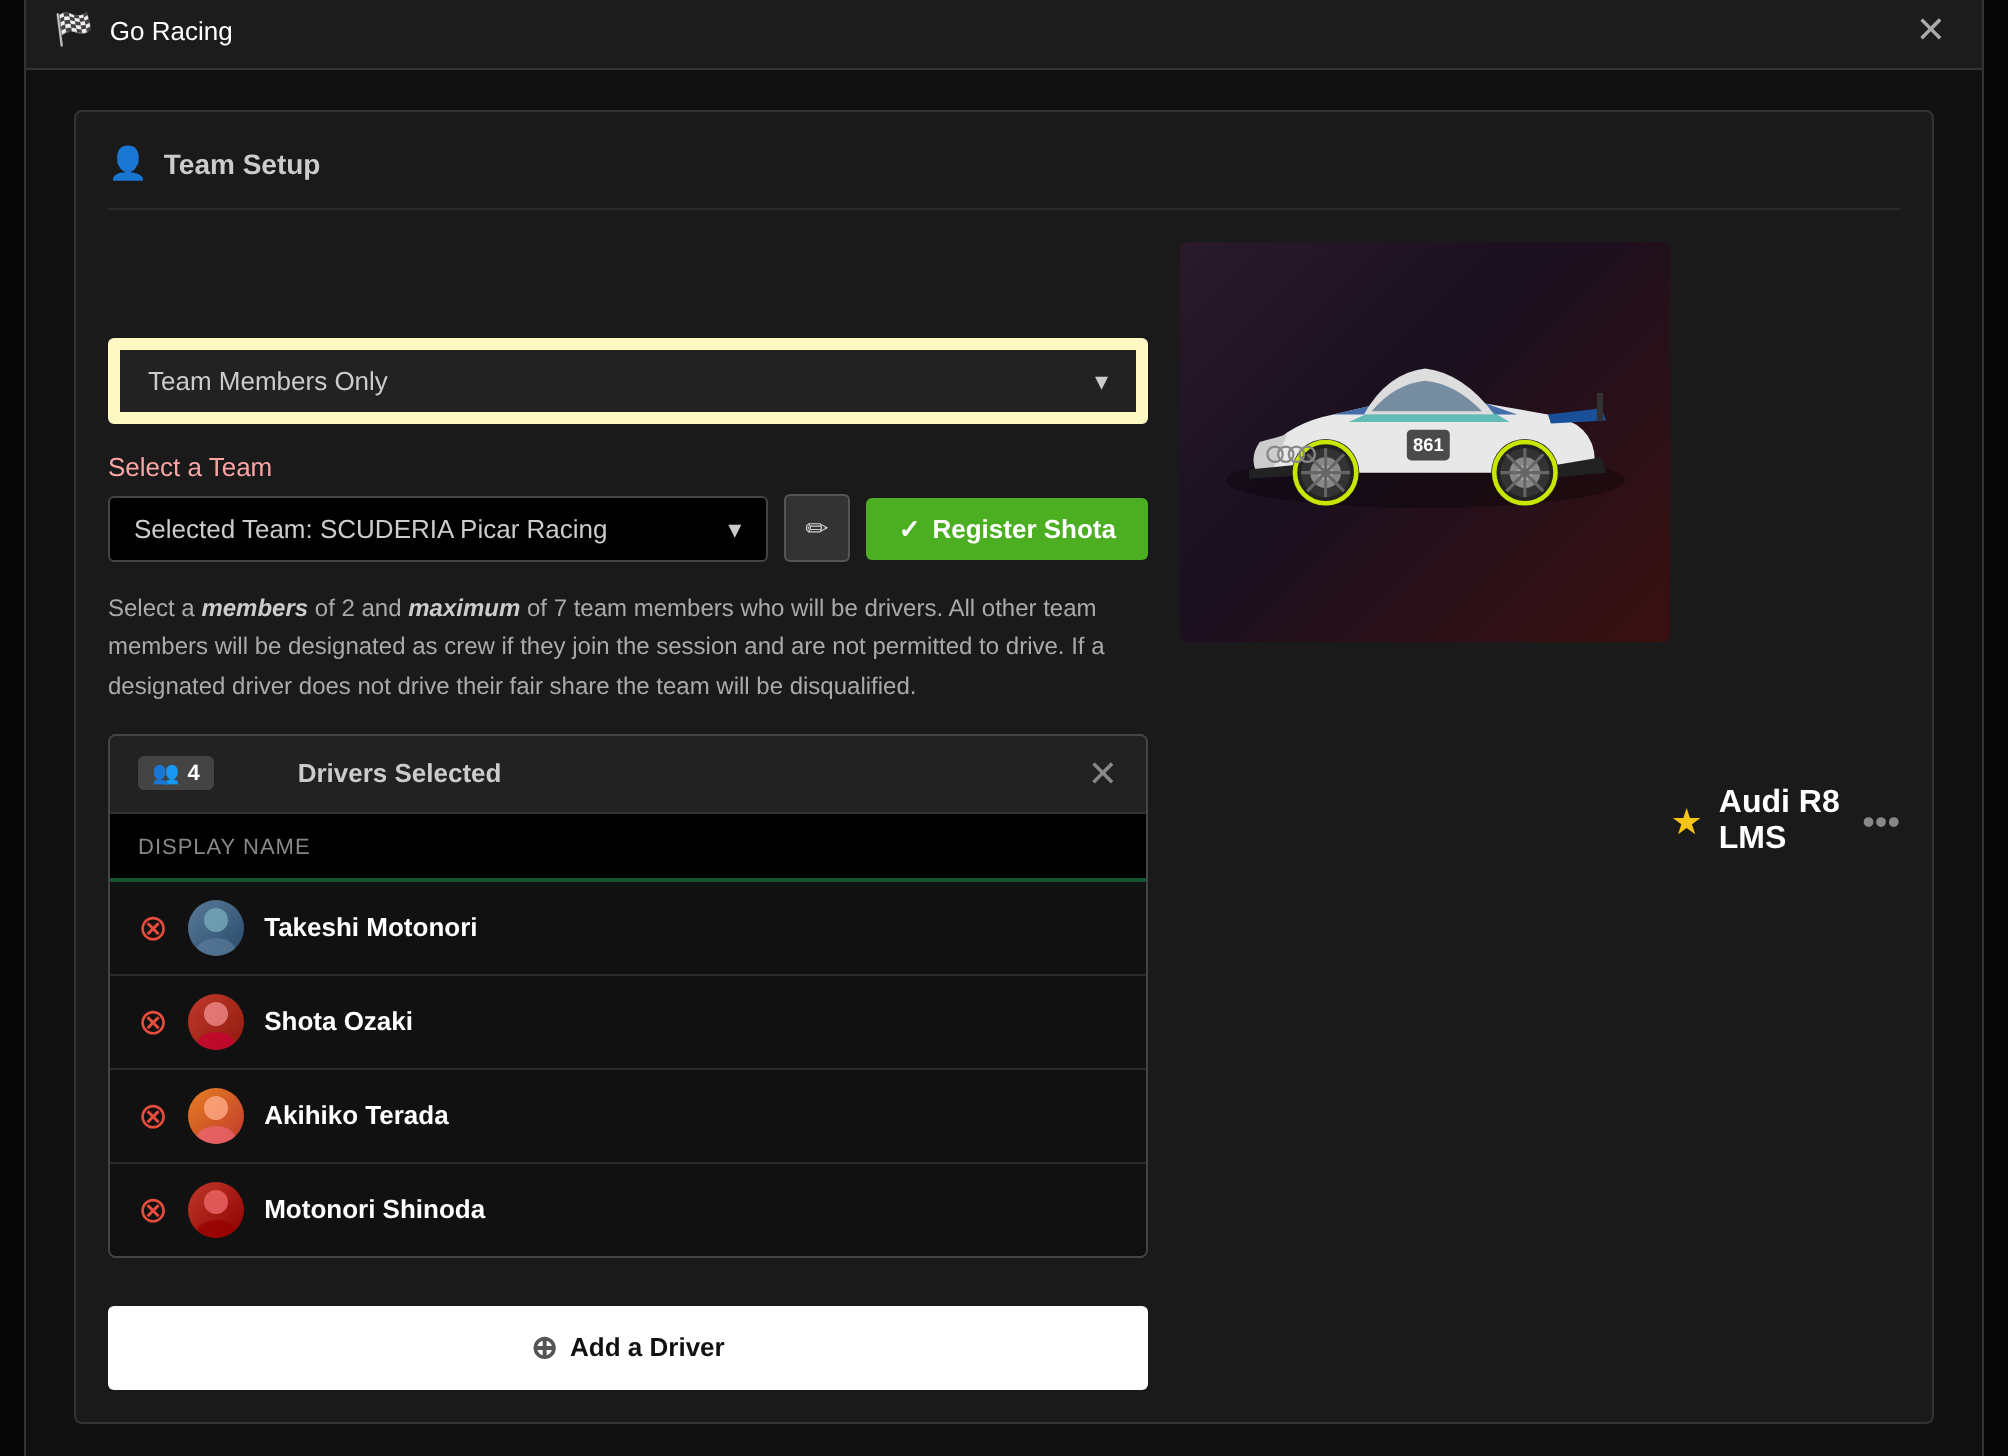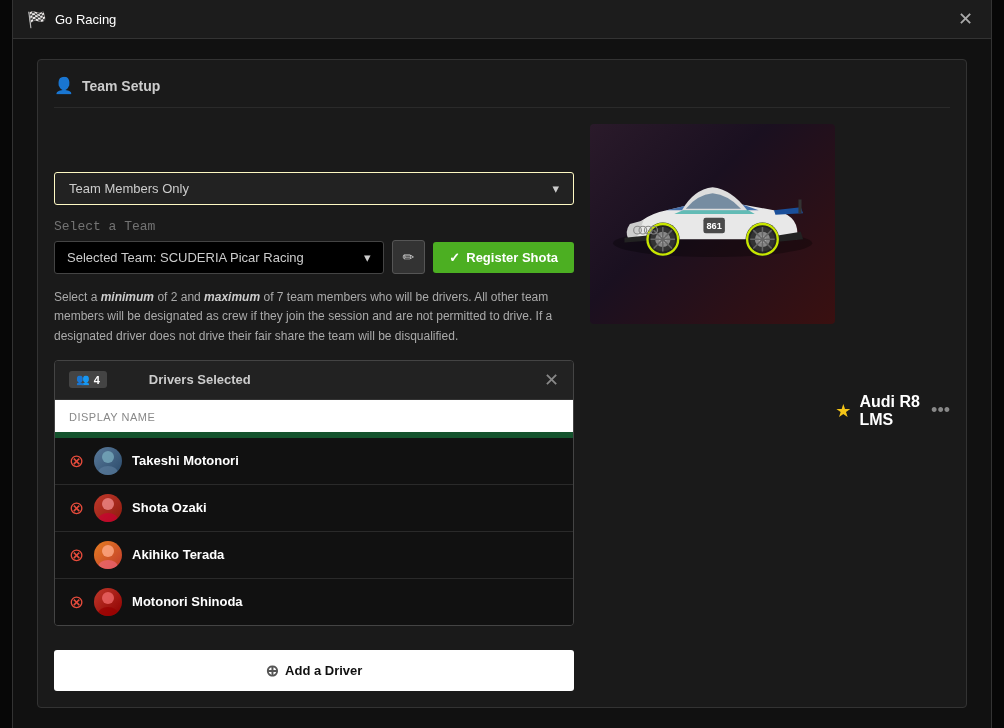--- a/index.html
+++ b/index.html
@@ -160,38 +160,37 @@
     }
 
     
     .dropdown-row {
       display: flex;
     }
 
     .dropdown {
       width: 100%;
       background: #222;
-      border: 1px solid #fef9c3;
+      border: 6px solid #fef9c3;
       color: #ccc;
       padding: 8px 14px;
       font-size: 13px;
       border-radius: 3px;
       cursor: pointer;
       display: flex;
       align-items: center;
       justify-content: space-between;
       margin-top: 48px;
     }
 
     
     .select-team-label {
-      color: #737373;
+      color: #fca5a5;
       font-size: 13px;
       margin-bottom: 6px;
-      font-family: Liberation Mono, monospace;
     }
 
     .team-select-row {
       display: flex;
       gap: 8px;
       align-items: center;
     }
 
     .team-dropdown {
       flex: 1;
@@ -283,23 +282,23 @@
       color: #888;
       cursor: pointer;
       font-size: 18px;
       line-height: 1;
       background: none;
       border: none;
     }
 
     .drivers-col-header {
       padding: 7px 14px;
-      background: #ffffff;
+      background: #000000;
       border-top: 1px solid #333;
-      border-bottom: 6px solid #14532d;
+      border-bottom: 2px solid #14532d;
     }
 
     .drivers-col-header-text {
       color: #888;
       font-size: 11px;
       text-transform: uppercase;
       letter-spacing: 0.5px;
     }
 
     .driver-row {
@@ -419,21 +418,21 @@
               </div>
               <button class="edit-btn">✏</button>
               <button class="register-btn">
                 <span>✓</span>
                 <span>Register Shota</span>
               </button>
             </div>
           </div>
 
           <div class="info-text">
-            Select a <em>minimum</em> of 2 and <em>maximum</em> of 7 team members who will be drivers. All other team members will be designated as crew if they join the session and are not permitted to drive. If a designated driver does not drive their fair share the team will be disqualified.
+            Select a <em>members</em> of 2 and <em>maximum</em> of 7 team members who will be drivers. All other team members will be designated as crew if they join the session and are not permitted to drive. If a designated driver does not drive their fair share the team will be disqualified.
           </div>
 
           <div class="drivers-box">
             <div class="drivers-header">
               <div class="drivers-header-left">
                 <div class="drivers-count-badge">
                   <span>👥</span>
                   <span>4</span>
                 </div>
                 <span class="drivers-selected-label">Drivers Selected</span>

